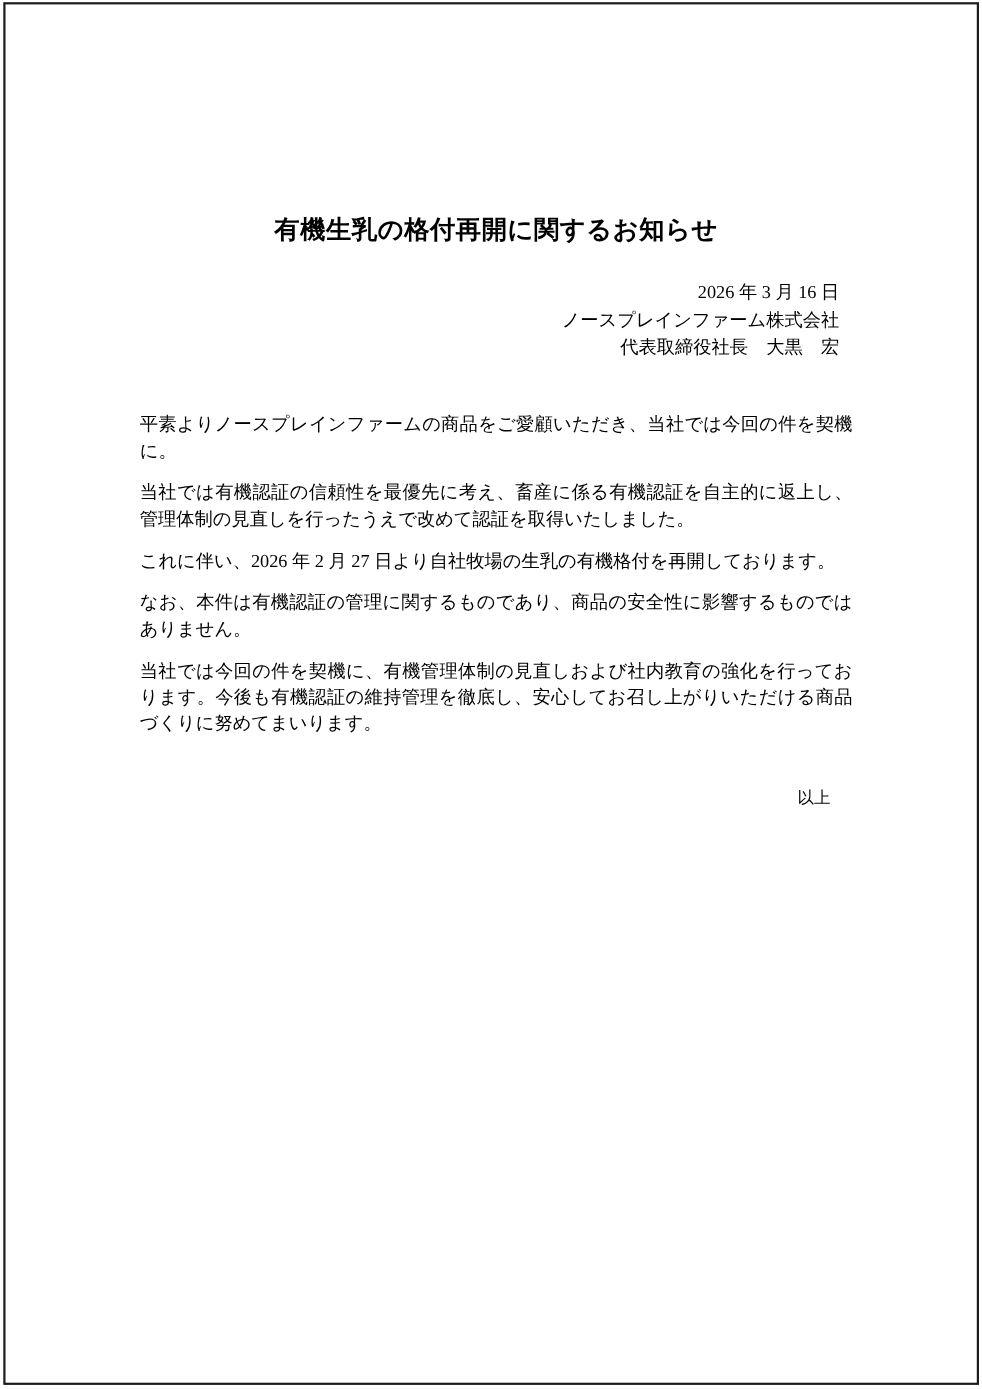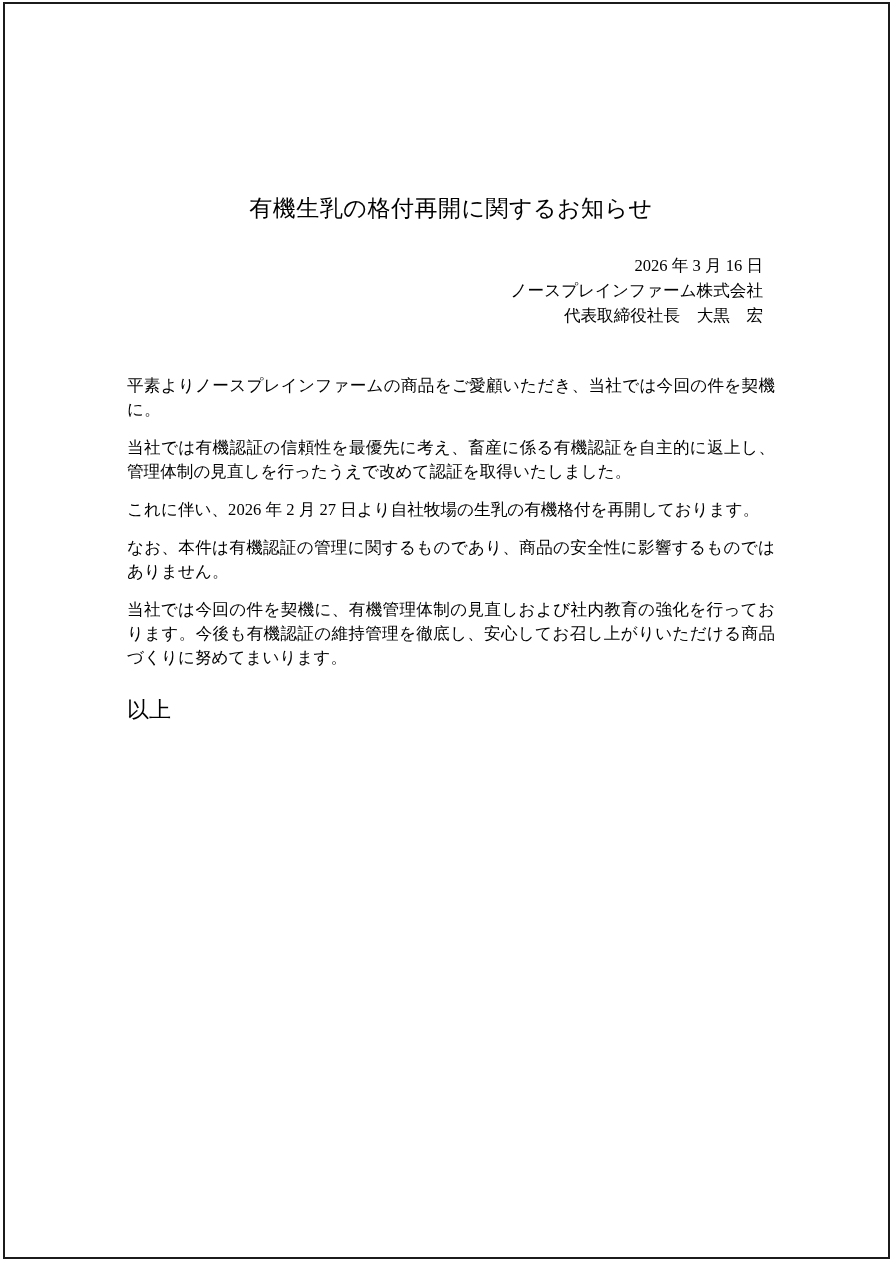--- a/index.html
+++ b/index.html
@@ -29,43 +29,44 @@
     left: 0;
     top: 0;
     width: 893px;
     box-sizing: border-box;
     padding: 0 118px 0 127px;
   }
   .title {
     margin: 195px 0 0 0;
     text-align: center;
     font-size: 23px;
-    font-weight: normal;
+    font-weight: bold;
     line-height: 28px;
     letter-spacing: 0.5px;
   }
   .from-block {
     margin-top: 30px;
     text-align: right;
     font-size: 16.6px;
     line-height: 25px;
     padding-right: 12px;
   }
   .body-block {
     margin-top: 46px;
     font-size: 16.6px;
     line-height: 24px;
   }
   .body-block p {
     margin: 0 0 14px 0;
     text-align: justify;
   }
   .closing {
-    margin-top: 28px;
-    font-size: 22px;
+    margin-top: 44px;
+    text-align: right;
+    font-size: 15px;
     line-height: 24px;
     padding-right: 20px;
   }
 </style>
 </head>
 <body>
 
 <div class="page-border"></div>
 
 <div class="doc">

